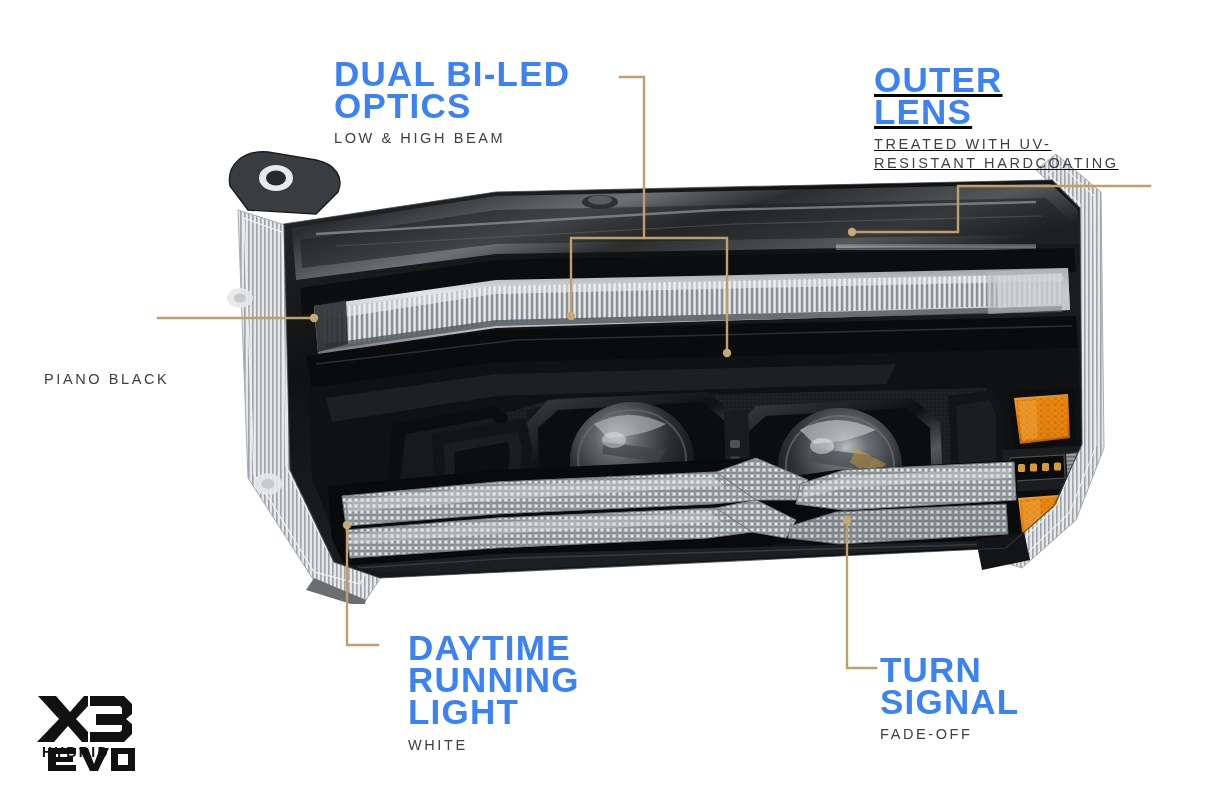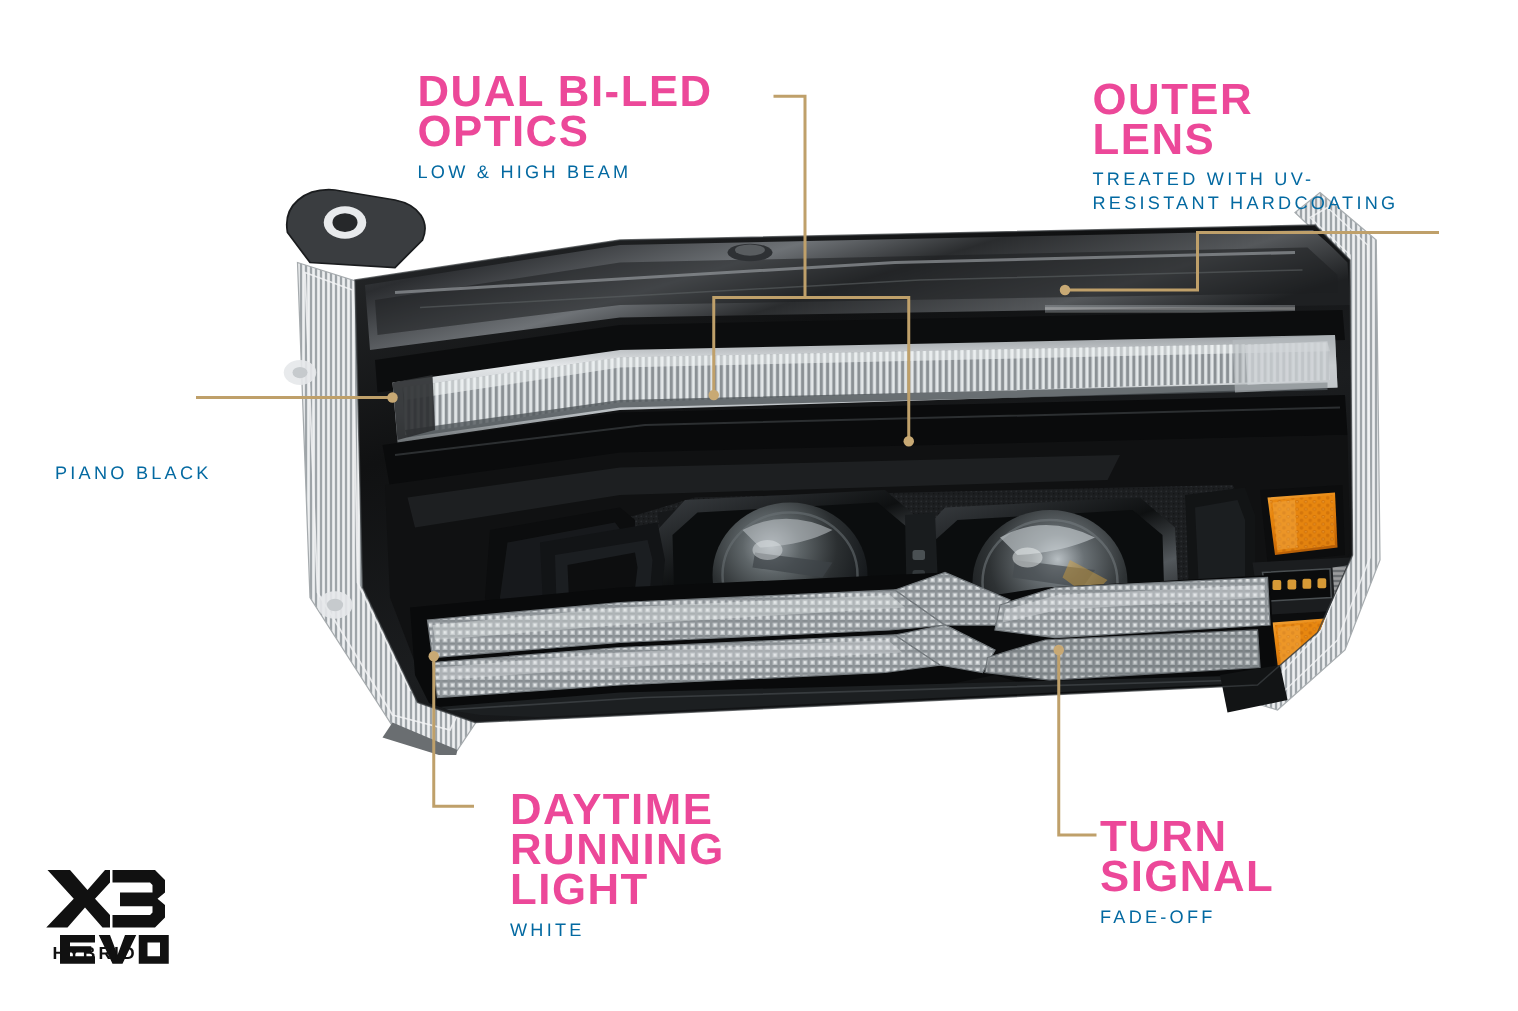--- a/index.html
+++ b/index.html
@@ -14,31 +14,31 @@
     position: relative;
     width: 1214px; height: 809px;
     background: #ffffff;
   }
 
   
   .callout { position: absolute; }
   .callout .title {
     font-family: "Liberation Sans", sans-serif;
     font-weight: 700;
-    color: #ec4899;
+    color: #3b82f6;
     font-size: 35px;
     line-height: 0.92;
     letter-spacing: 1.2px;
     text-transform: uppercase;
     white-space: pre-line;
   }
   .callout .sub {
     font-family: "Liberation Sans", sans-serif;
     font-weight: 400;
-    color: #0369a1;
+    color: #404040;
     font-size: 14.5px;
     line-height: 1.25;
     letter-spacing: 2.6px;
     text-transform: uppercase;
     margin-top: 7px;
     white-space: pre-line;
   }
 
   
   #leaders { position: absolute; left: 0; top: 0; width: 1214px; height: 809px; pointer-events: none; }
@@ -368,21 +368,21 @@
       <circle cx="847" cy="520" r="4.2"></circle>
     </g>
   </svg>
 
   <div class="callout" style="left:334px; top:58px;">
     <div class="title">DUAL BI-LED
 OPTICS</div>
     <div class="sub">LOW &amp; HIGH BEAM</div>
   </div>
 
-  <div class="callout" style="left:874px; top:64px;">
+  <div class="callout" style="left:874px; top:64px;text-decoration:underline;">
     <div class="title">OUTER
 LENS</div>
     <div class="sub">TREATED WITH UV-
 RESISTANT HARDCOATING</div>
   </div>
 
   <div class="callout" style="left:44px; top:363px;">
     <div class="sub">PIANO BLACK</div>
   </div>
 
@@ -409,17 +409,17 @@
       <g fill="#111111">
         <path d="M 54 2 L 88 2 L 96 10 L 96 20 L 90 25 L 96 30 L 96 40 L 88 48 L 54 48 L 54 38 L 84 38 L 86 36 L 86 31 L 60 31 L 60 20 L 86 20 L 86 14 L 84 12 L 54 12 Z"></path>
       </g>
 
       <g fill="#111111">
         <path d="M 12 54 L 40 54 L 40 60 L 20 60 L 20 63 L 37 63 L 37 68 L 20 68 L 20 71 L 40 71 L 40 77 L 12 77 Z"></path>
         <path d="M 43 54 L 52 54 L 58 70 L 64 54 L 73 54 L 62 77 L 54 77 Z"></path>
         <path d="M 75 54 L 99 54 L 99 77 L 75 77 Z M 82 60 L 82 71 L 92 71 L 92 60 Z"></path>
       </g>
     </svg>
-    <div style="position:absolute; left:6px; top:60px; font-size:14px; font-weight:700;
+    <div style="position:absolute; left:6px; top:50px; font-size:14px; font-weight:700;
                 letter-spacing:2.4px; color:#111; font-family:'Liberation Sans',sans-serif;">HYBRID</div>
   </div>
 
 </div>
 
 </body></html>

